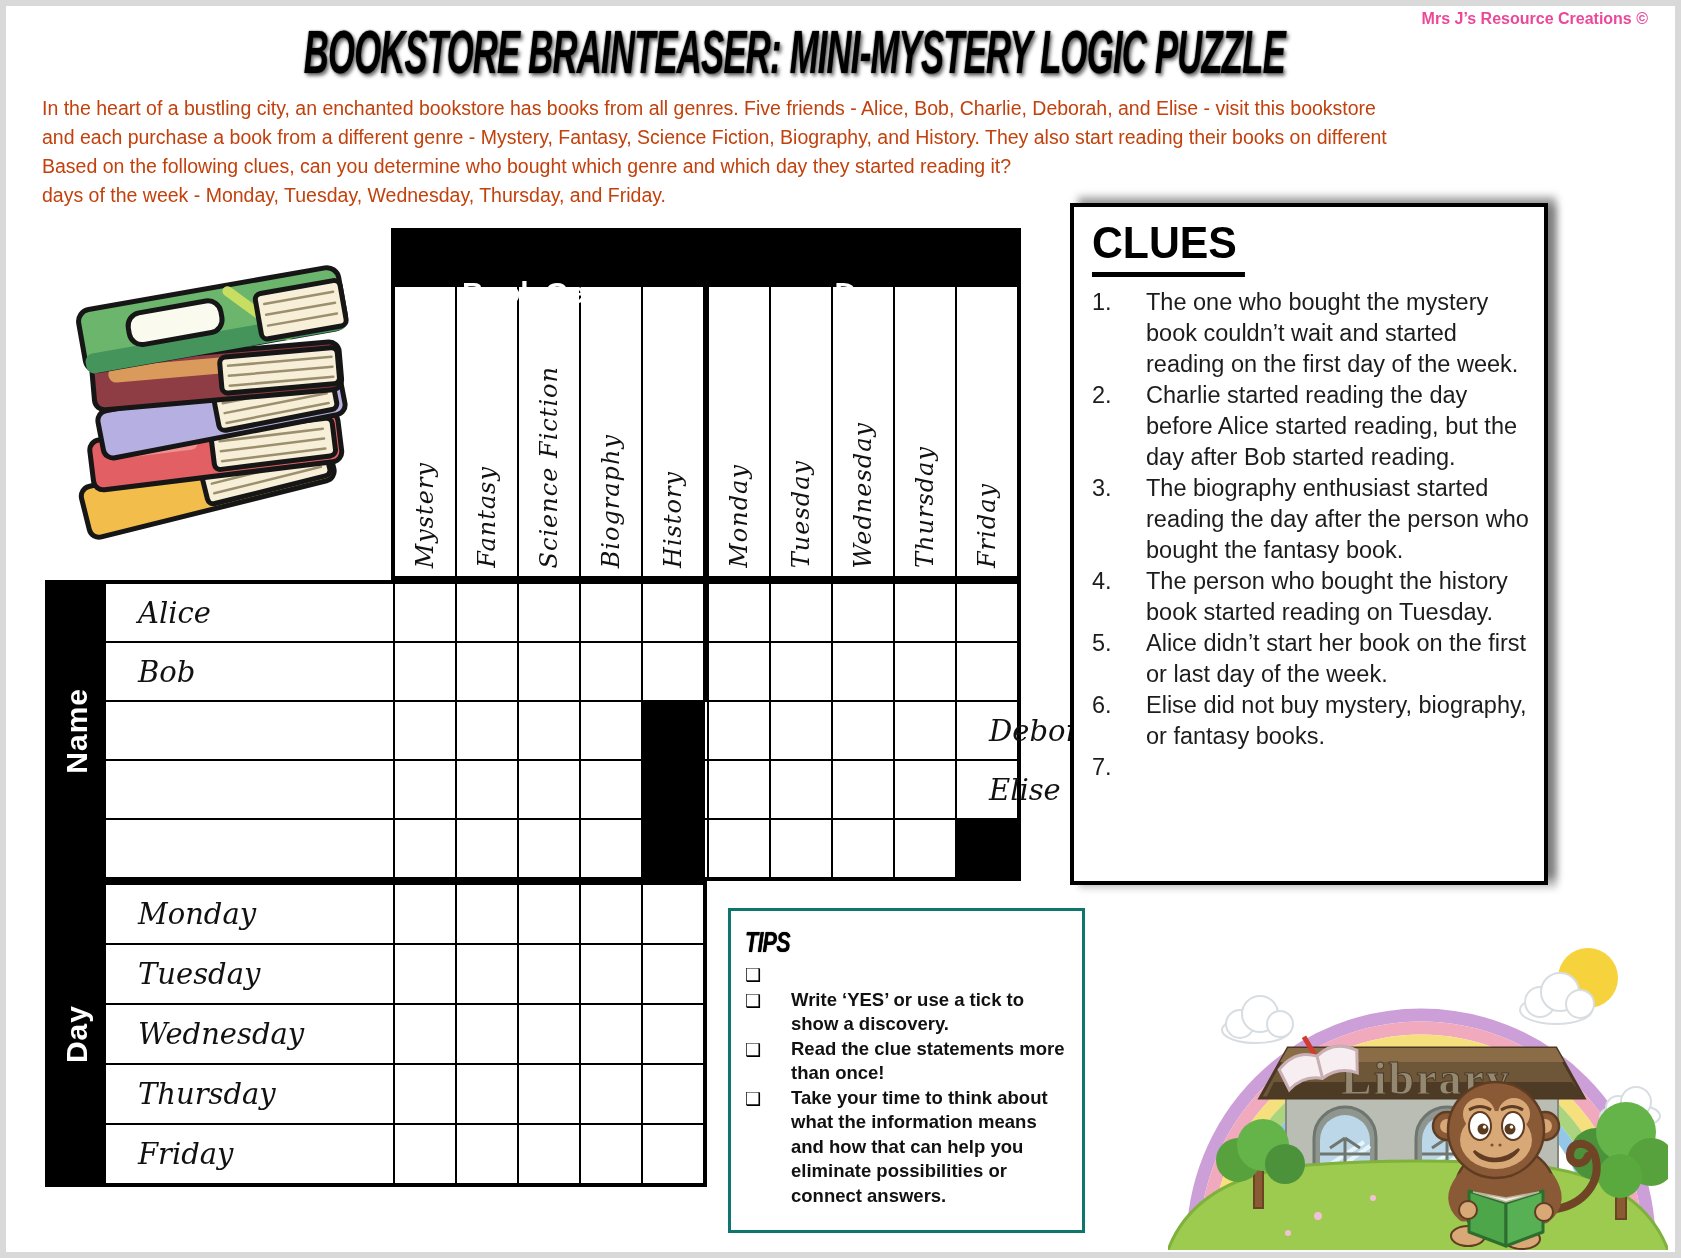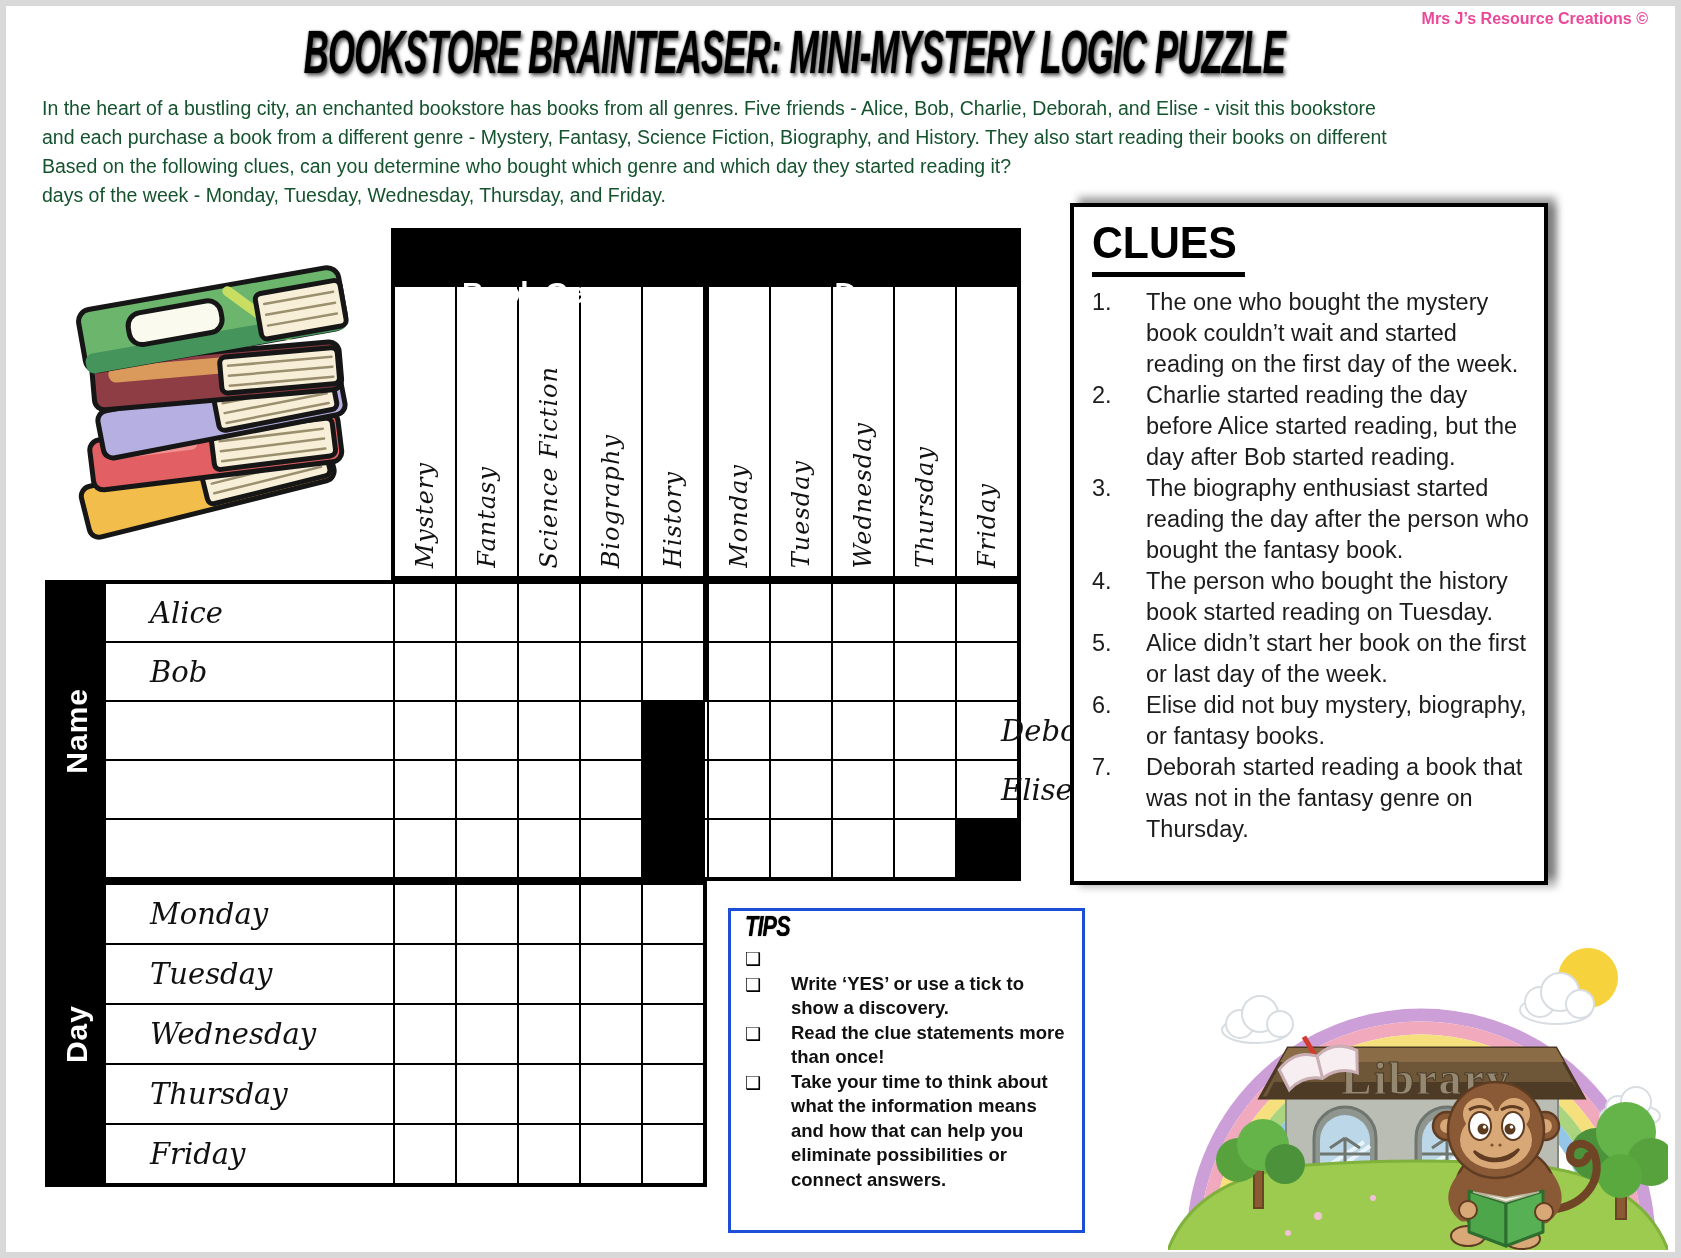--- a/index.html
+++ b/index.html
@@ -8,59 +8,59 @@
         font-family:"Liberation Sans",sans-serif;}
   .frame{position:absolute;inset:0;border:6px solid #d9d9d9;pointer-events:none;z-index:60;}
 
   
   .copyright{position:absolute;top:10px;right:33px;font:bold 16px "Liberation Sans",sans-serif;color:#ec4899;}
   .title-wrap{position:absolute;left:24px;top:24px;width:1540px;text-align:center;}
   .title{display:inline-block;font:italic 900 48px "Liberation Sans",sans-serif;letter-spacing:-1px;
          white-space:nowrap;color:#000;transform:scale(.72,1.28);
          text-shadow:0 0 2px rgba(0,0,0,.75),3px 3px 4px rgba(0,0,0,.55);}
   .intro{position:absolute;left:42px;top:94px;}
-  .intro div{font:19.5px/29px "Liberation Sans",sans-serif;color:#14532d;white-space:nowrap;}
+  .intro div{font:19.5px/29px "Liberation Sans",sans-serif;color:#c2410c;white-space:nowrap;}
 
   
   .hdr-bar{position:absolute;left:391px;top:228px;width:630px;height:55px;background:#000;z-index:2;}
   .hdr-bar .gl{position:absolute;top:0;height:55px;display:flex;align-items:center;justify-content:center;
                color:#fff;font:bold 30px "Liberation Sans",sans-serif;margin-top:37px;}
   .gl-genre{left:0;width:312px;}
   .gl-day{left:312px;width:318px;}
 
   .hdr-cells,.name-grid,.day-grid{position:absolute;display:grid;gap:2px;padding:4px;background:#000;}
   .hdr-cells{left:391px;top:283px;grid-template-columns:repeat(5,60px) 2px repeat(5,60px);grid-template-rows:289px;}
   .name-grid{left:45px;top:580px;grid-template-columns:55px 287px repeat(5,60px) 2px repeat(5,60px);grid-auto-rows:57px;}
   .day-grid{left:45px;top:881px;grid-template-columns:55px 287px repeat(5,60px);grid-auto-rows:58px;}
 
   .vcell{background:#fff;position:relative;display:flex;align-items:flex-end;justify-content:center;}
   .vlabel{writing-mode:vertical-rl;transform:rotate(180deg);margin-bottom:8px;
           font:italic 24px "DejaVu Serif",serif;color:#111;letter-spacing:1px;}
   .band{background:#000;display:flex;align-items:center;justify-content:center;}
   .band-label{writing-mode:vertical-rl;transform:rotate(180deg);color:#fff;
               font:bold 30px "Liberation Sans",sans-serif;letter-spacing:1px;}
   .rlabel-cell{background:#fff;display:flex;align-items:center;}
-  .rlabel{font:italic 29px "DejaVu Serif",serif;color:#111;padding-left:32px;margin-left:12px;}
+  .rlabel{font:italic 29px "DejaVu Serif",serif;color:#111;padding-left:32px;}
   .cell{background:#fff;}
   .sepcol{background:#000;}
 
   
   .clues{position:absolute;left:1062px;top:203px;width:478px;height:682px;box-sizing:border-box;
          background:#fff;border:4px solid #000;padding:10px 14px 0 18px;overflow:hidden;z-index:5;
          box-shadow:8px -6px 8px rgba(0,0,0,.38),9px 3px 7px rgba(0,0,0,.22);margin-left:8px;}
   .clues-h{display:inline-block;font:bold 45px "Liberation Sans",sans-serif;color:#000;
            border-bottom:5px solid #000;padding:0 8px 3px 0;margin:0 0 10px 0;
            transform:scaleX(.95);transform-origin:left;}
   .clue{display:flex;}
   .clue-num{flex:0 0 54px;font:23.5px/31px "Liberation Sans",sans-serif;color:#1c1c1c;}
   .clue-text{flex:1;font:23.5px/31px "Liberation Sans",sans-serif;color:#1c1c1c;}
 
   
   .tips{position:absolute;left:728px;top:908px;width:357px;height:325px;box-sizing:border-box;
-        background:#fff;border:3px solid #1d4ed8;padding:0 8px 0 14px;overflow:hidden;z-index:4;}
+        background:#fff;border:3px solid #0f766e;padding:16px 8px 0 14px;overflow:hidden;z-index:4;}
   .tips-h{display:inline-block;font:italic 900 27px "Liberation Sans",sans-serif;letter-spacing:-1px;
           transform:scale(.8,1.12);transform-origin:left;margin:0 0 4px 0;color:#000;
           text-shadow:0 0 1px #000;}
   .tip{display:flex;}
   .tip-bullet{flex:0 0 46px;font-size:18px;line-height:24.5px;color:#000;padding-top:1px;}
   .tip-text{flex:1;font:bold 18.5px/24.5px "Liberation Sans",sans-serif;color:#111;}
 
   
   .books-svg{position:absolute;left:55px;top:250px;width:330px;height:295px;}
   .library-svg{position:absolute;left:1168px;top:948px;width:500px;height:302px;}
@@ -295,21 +295,20 @@
         <div class="clue">
           <span class="clue-num">5.</span>
           <span class="clue-text">Alice didn’t start her book on the first or last day of the week.</span>
         </div>
         <div class="clue">
           <span class="clue-num">6.</span>
           <span class="clue-text">Elise did not buy mystery, biography, or fantasy books.</span>
         </div>
         <div class="clue">
           <span class="clue-num">7.</span>
-          <span class="clue-text">Deborah started reading a book that was not in the fantasy genre on Thursday.</span>
         </div>
       </div>
   </div>
 
   <div class="tips">
     <div><span class="tips-h">TIPS</span></div>
     <div id="tipsList">
         <div class="tip">
           <span class="tip-bullet">❑</span>
         </div>

